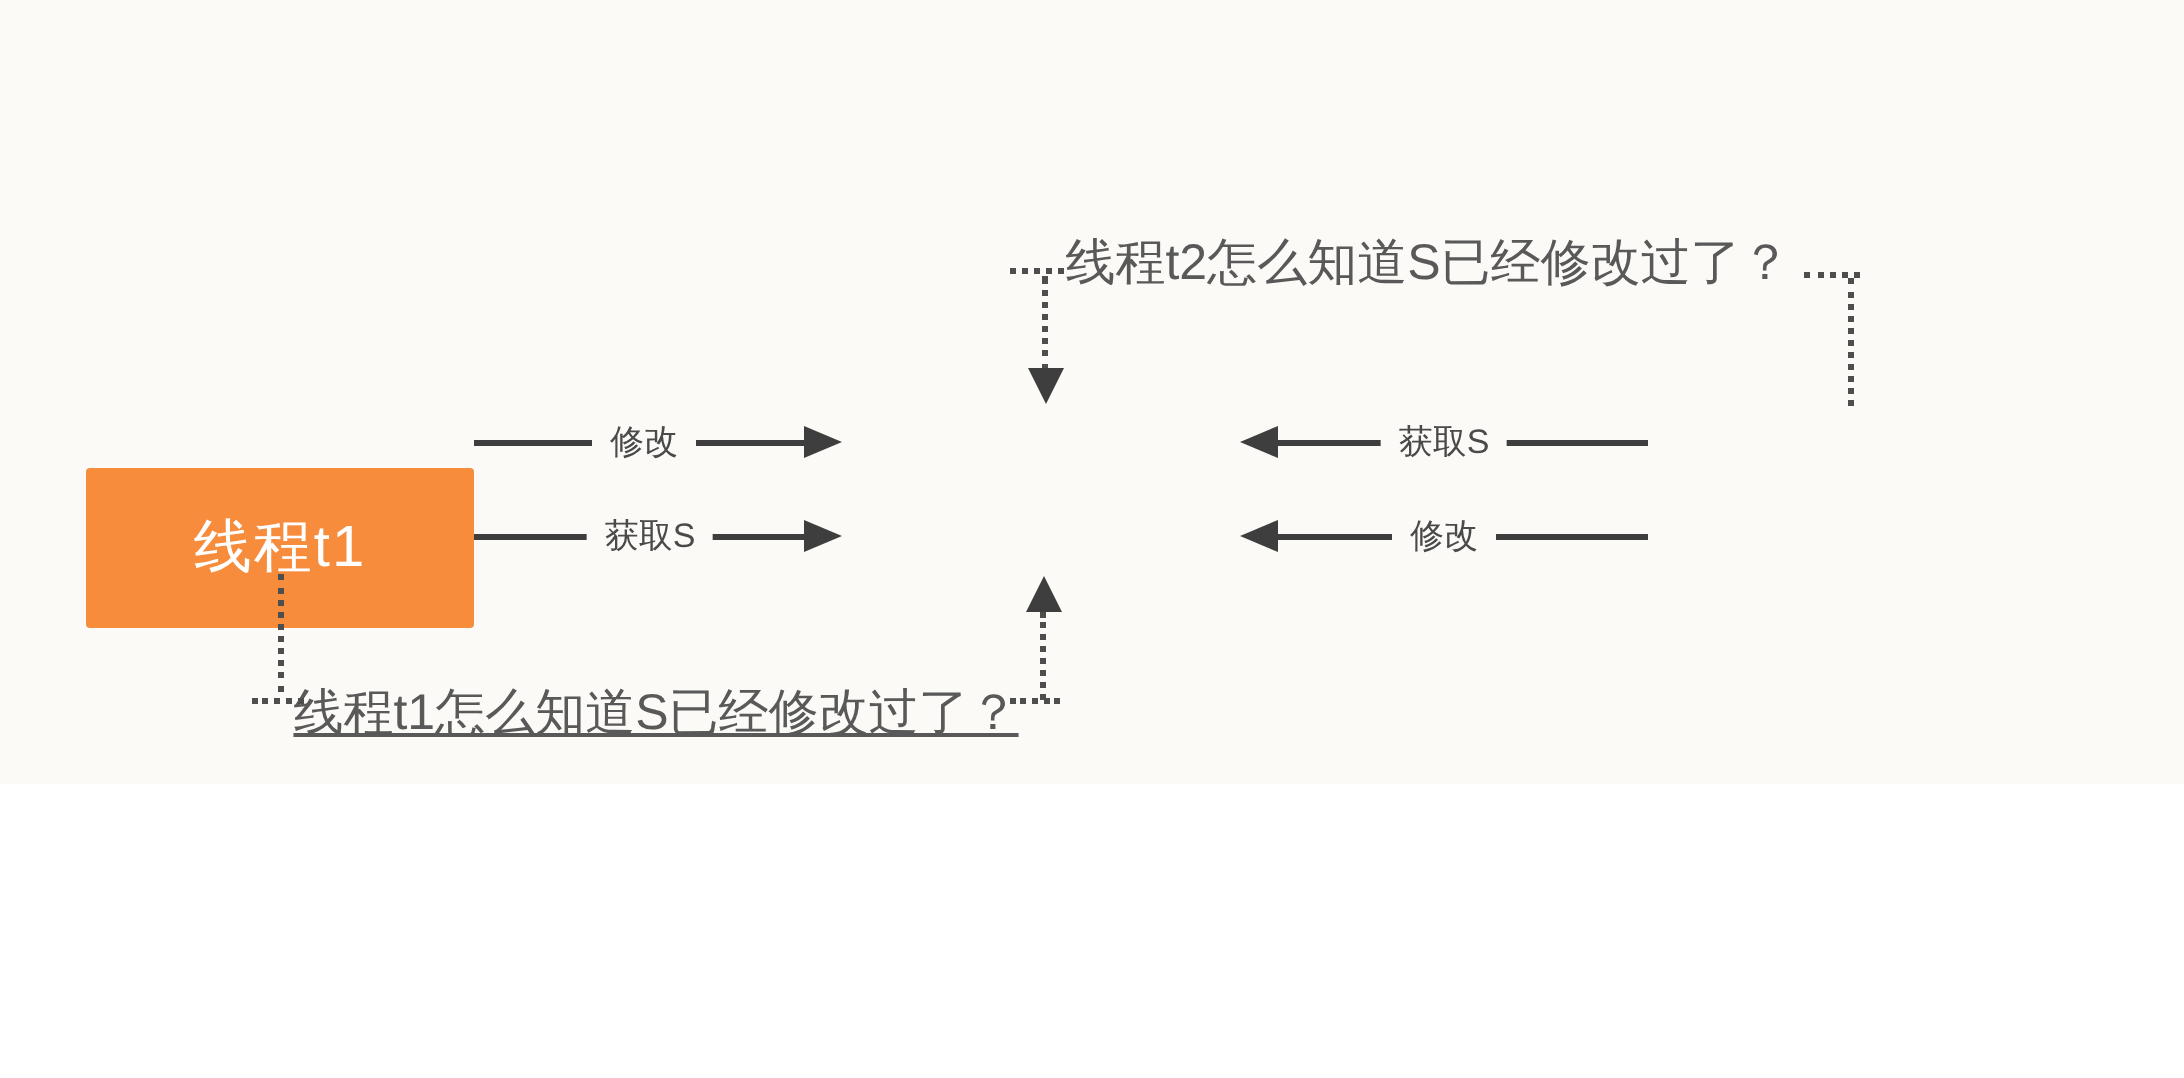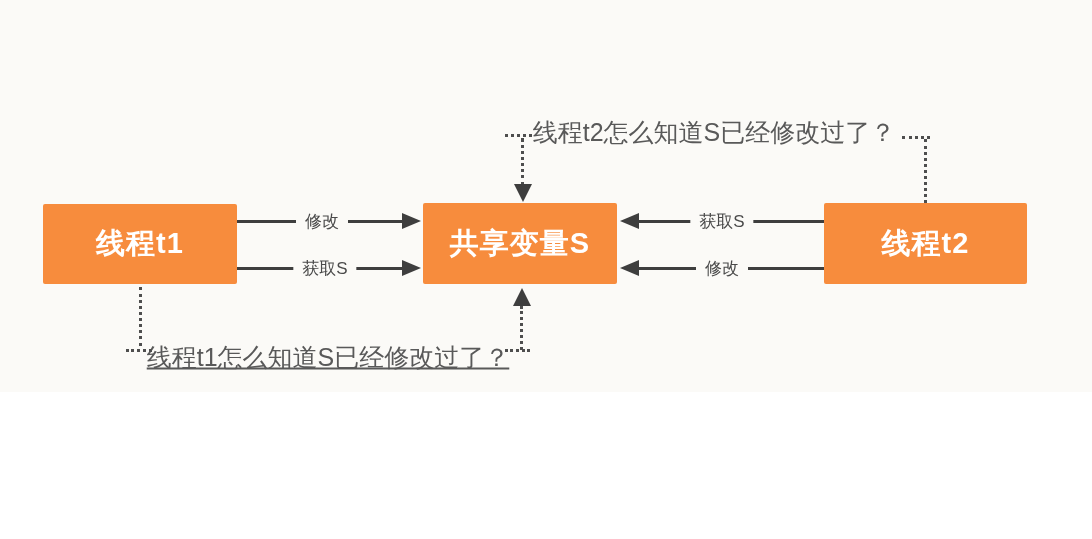--- a/index.html
+++ b/index.html
@@ -17,23 +17,24 @@
   }
   
   .node {
     position: absolute;
     background: var(--node-fill, #f78c3d);
     color: var(--node-text, #ffffff);
     display: flex;
     align-items: center;
     justify-content: center;
     font-size: 29px;
-    font-weight: bold;
+    font-weight: normal;
     letter-spacing: 1px;
     border-radius: 2px;
+    margin-top: 30px;
   }
   .node-t1 { left: 43px;  top: 204px; width: 194px; height: 80px; }
   .node-s  { left: 423px; top: 203px; width: 194px; height: 81px; }
   .node-t2 { left: 824px; top: 203px; width: 203px; height: 81px; }
 
   
   .hline {
     position: absolute;
     height: 3px;
     background: var(--arrow, #3e3e3e);
@@ -123,22 +124,20 @@
 
   <div class="hline" style="left: 638px; top: 220px; width: 186px;"></div>
   <div class="arr-left" style="left: 620px; top: 213px;"></div>
   <div class="edge-label" style="left: 722px; top: 221px;">获取S</div>
 
   <div class="hline" style="left: 638px; top: 267px; width: 186px;"></div>
   <div class="arr-left" style="left: 620px; top: 260px;"></div>
   <div class="edge-label" style="left: 722px; top: 268px;">修改</div>
 
   <div class="node node-t1">线程t1</div>
-  <div class="node node-s">共享变量S</div>
-  <div class="node node-t2">线程t2</div>
 
   <div class="annotation" style="left: 328px; top: 357px; text-decoration: underline;">线程t1怎么知道S已经修改过了？</div>
 
   <div class="vdots" style="left: 139px; top: 287px; height: 59px;"></div>
   <div class="hdots" style="left: 126px; top: 349px; width: 26px;"></div>
 
   <div class="hdots" style="left: 505px; top: 349px; width: 25px;"></div>
   <div class="vdots" style="left: 520px; top: 306px; height: 44px;"></div>
   <div class="arr-up" style="left: 513px; top: 288px;"></div>
 

